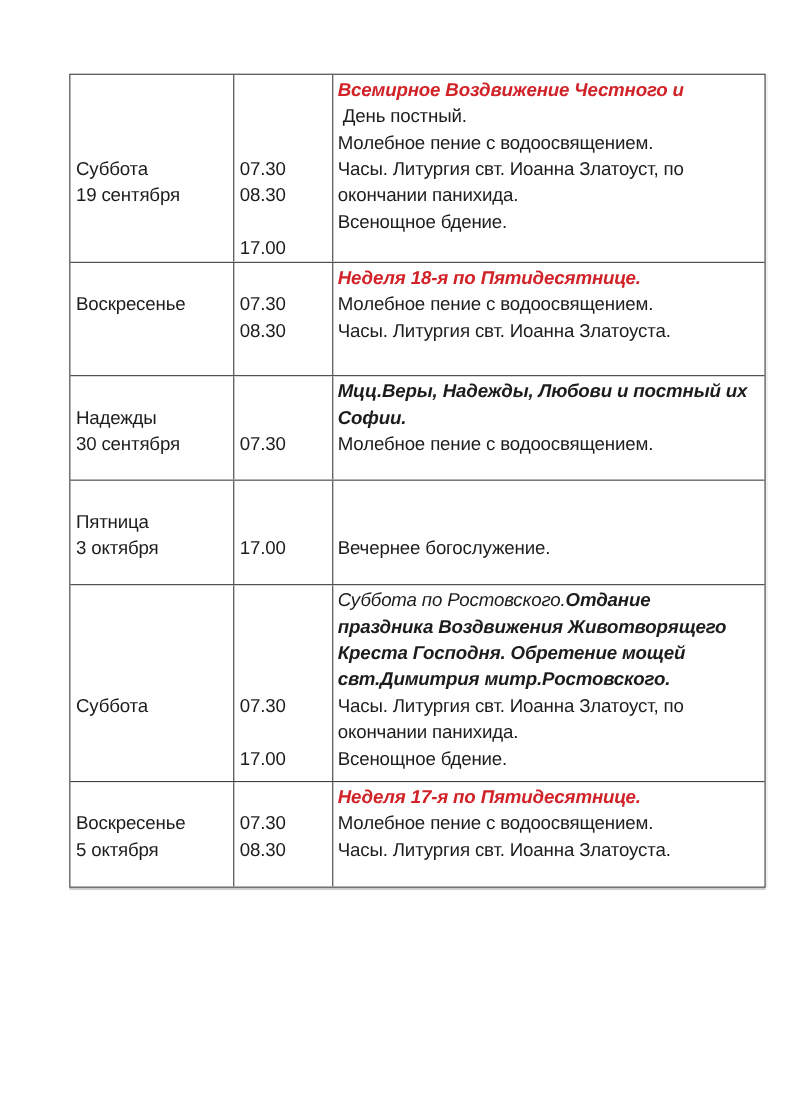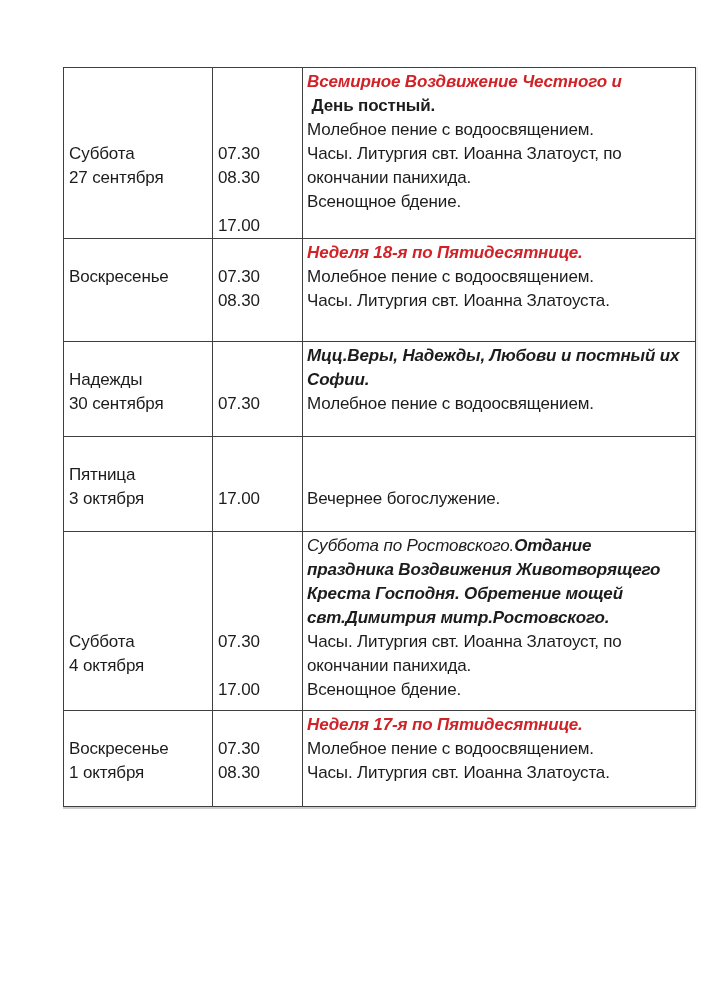--- a/index.html
+++ b/index.html
@@ -41,37 +41,37 @@
   .line{
     height:24px;
     line-height:24px;
     font-size:17px;
     color:#1c1c1c;
     white-space:pre;
     letter-spacing:-0.15px;
   }
   .seg{white-space:pre;}
   .s-normal{}
-  .s-bold{font-weight:700;}
+  .s-bold{font-weight:400;}
   .s-italic{font-style:italic;}
   .s-bold-italic{font-weight:700;font-style:italic;}
   .s-red-bold-italic{font-weight:700;font-style:italic;color:var(--red,#d12228);}
 </style>
 </head>
 <body>
 
 <div class="page">
   <div class="schedule-table" id="schedule-table">
       <div class="row" style="height: 171px;">
         <div class="cell day">
           <div class="line"></div>
           <div class="line"></div>
           <div class="line"></div>
           <div class="line"><span class="seg s-normal">Суббота</span></div>
-          <div class="line"><span class="seg s-normal">27 сентября</span></div>
+          <div class="line"><span class="seg s-normal">19 сентября</span></div>
         </div>
         <div class="cell time">
           <div class="line"></div>
           <div class="line"></div>
           <div class="line"></div>
           <div class="line"><span class="seg s-normal">07.30</span></div>
           <div class="line"><span class="seg s-normal">08.30</span></div>
           <div class="line"></div>
           <div class="line"><span class="seg s-normal">17.00</span></div>
         </div>
@@ -134,21 +134,20 @@
           <div class="line"><span class="seg s-normal">Вечернее богослужение.</span></div>
         </div>
       </div>
       <div class="row" style="height: 179px;">
         <div class="cell day">
           <div class="line"></div>
           <div class="line"></div>
           <div class="line"></div>
           <div class="line"></div>
           <div class="line"><span class="seg s-normal">Суббота</span></div>
-          <div class="line"><span class="seg s-normal">4 октября</span></div>
         </div>
         <div class="cell time">
           <div class="line"></div>
           <div class="line"></div>
           <div class="line"></div>
           <div class="line"></div>
           <div class="line"><span class="seg s-normal">07.30</span></div>
           <div class="line"></div>
           <div class="line"><span class="seg s-normal">17.00</span></div>
         </div>
@@ -159,21 +158,21 @@
           <div class="line"><span class="seg s-bold-italic">свт.Димитрия митр.Ростовского.</span></div>
           <div class="line"><span class="seg s-normal">Часы. Литургия свт. Иоанна Златоуст, по</span></div>
           <div class="line"><span class="seg s-normal">окончании панихида.</span></div>
           <div class="line"><span class="seg s-normal">Всенощное бдение.</span></div>
         </div>
       </div>
       <div class="row" style="height: 95px;">
         <div class="cell day">
           <div class="line"></div>
           <div class="line"><span class="seg s-normal">Воскресенье</span></div>
-          <div class="line"><span class="seg s-normal">1 октября</span></div>
+          <div class="line"><span class="seg s-normal">5 октября</span></div>
         </div>
         <div class="cell time">
           <div class="line"></div>
           <div class="line"><span class="seg s-normal">07.30</span></div>
           <div class="line"><span class="seg s-normal">08.30</span></div>
         </div>
         <div class="cell desc">
           <div class="line"><span class="seg s-red-bold-italic">Неделя 17-я по Пятидесятнице.</span></div>
           <div class="line"><span class="seg s-normal">Молебное пение с водоосвящением.</span></div>
           <div class="line"><span class="seg s-normal">Часы. Литургия свт. Иоанна Златоуста.</span></div>

